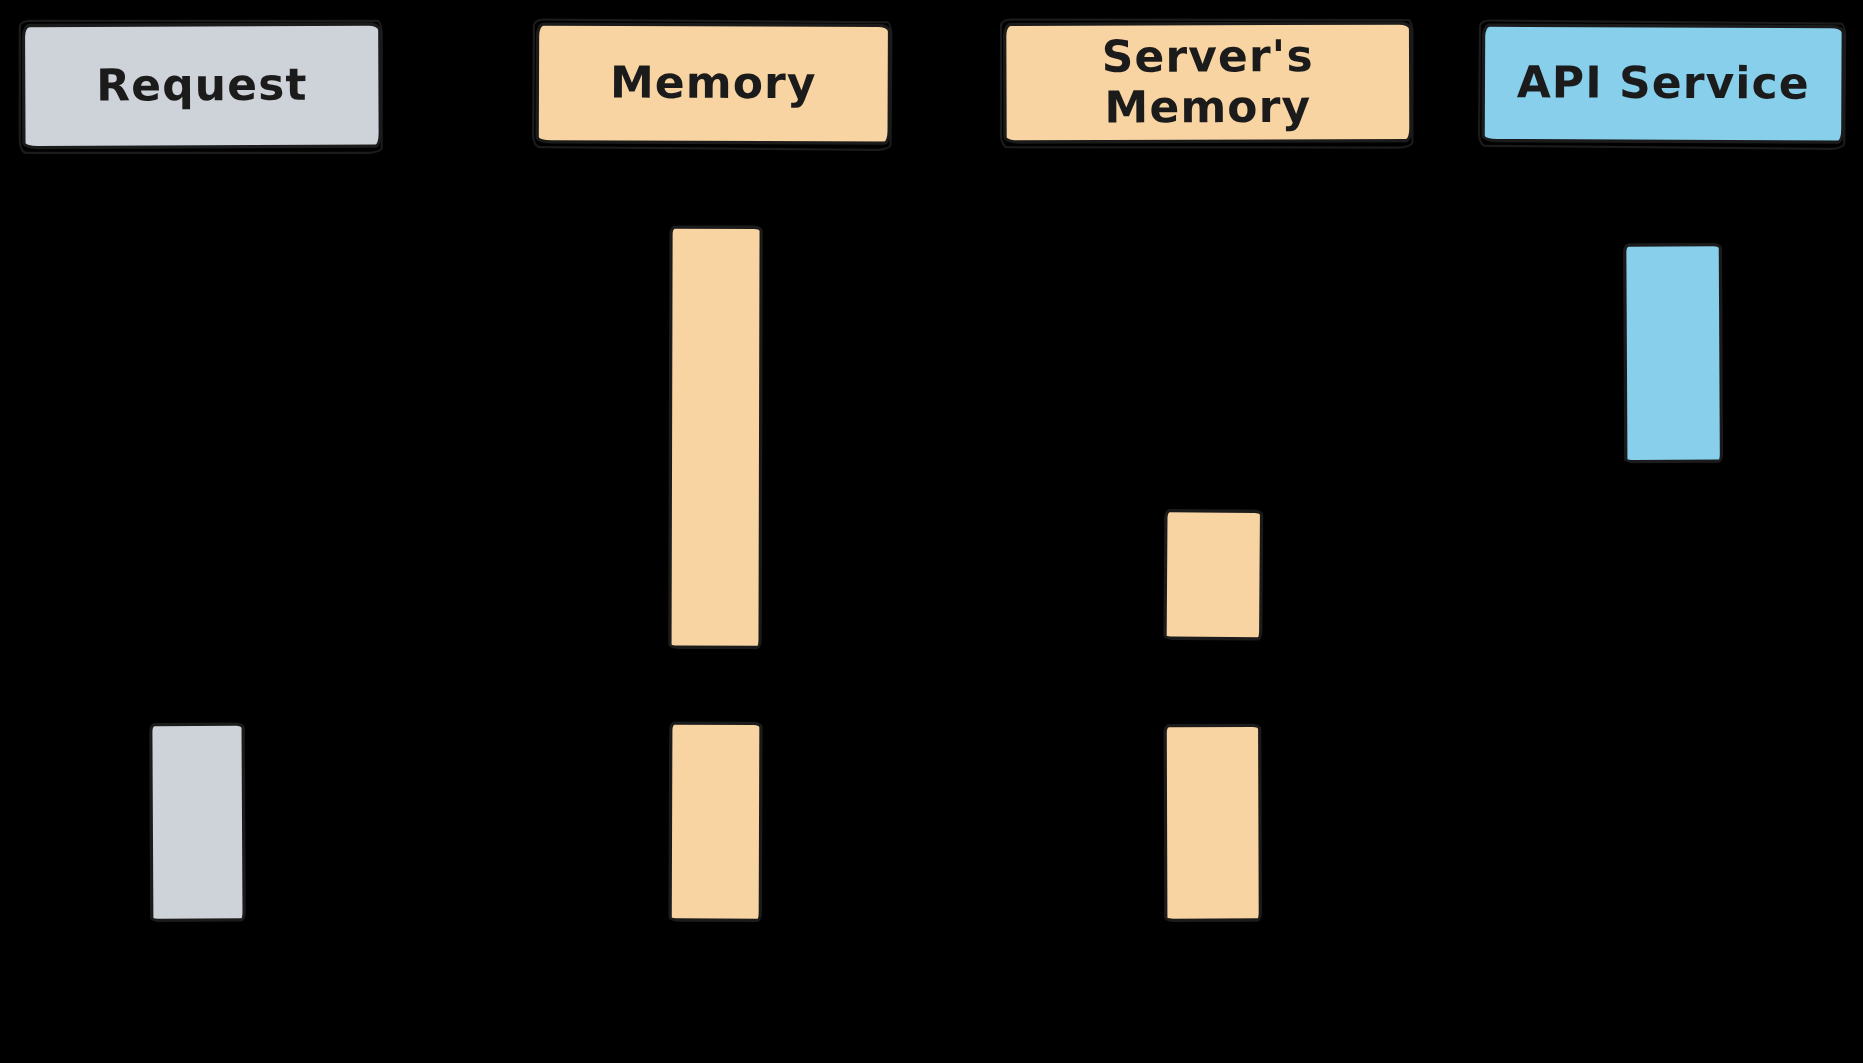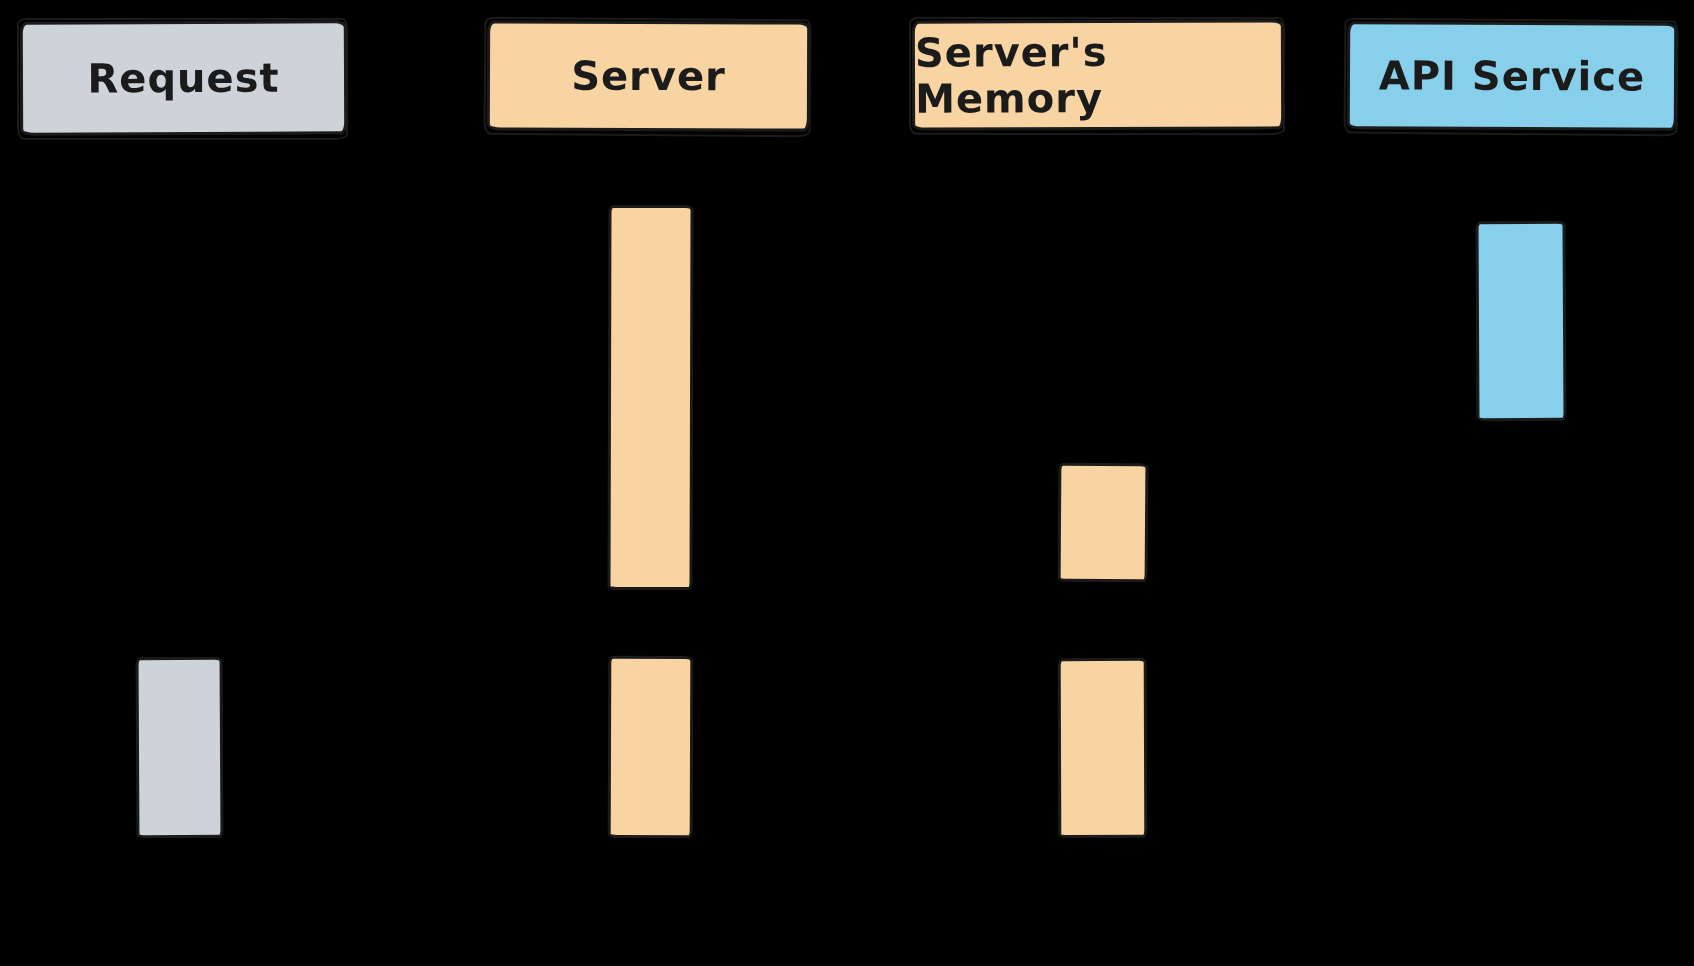--- a/index.html
+++ b/index.html
@@ -2,21 +2,21 @@
 <html style="--stroke: #1b1b1b; --text: #1b1b1b;"><head>
 <meta charset="utf-8">
 <style>
   html,body{margin:0;padding:0;}
   body{
     width:1694px;height:966px;
     position:relative;overflow:hidden;
     background:#000;
     font-family:"DejaVu Sans","Liberation Sans",sans-serif;
   }
-  .canvas{position:absolute;inset:0;}
+  .canvas{position:absolute;inset:0;text-align:center;}
   
   .shape{
     position:absolute;
     border:3px solid var(--stroke,#1b1b1b);
     box-sizing:border-box;
   }
   .participant{
     display:flex;align-items:center;justify-content:center;
     color:var(--text,#1b1b1b);
     font-size:40px;font-weight:600;letter-spacing:1px;
@@ -49,21 +49,21 @@
 </head>
 <body style="background: rgb(0, 0, 0);">
 
 <div class="canvas">
 
   <div id="p-request" class="shape participant" style="background-color: rgb(206, 211, 218);">
     <span>Request</span>
   </div>
 
   <div id="p-server" class="shape participant" style="background-color: rgb(248, 212, 163);">
-    <span>Server</span>
+    <span>Memory</span>
   </div>
 
   <div id="p-memory" class="shape participant" style="background-color: rgb(248, 212, 163);">
     <span>Server's Memory</span>
   </div>
 
   <div id="p-api" class="shape participant" style="background-color: rgb(135, 207, 235);">
     <span>API Service</span>
   </div>
 

